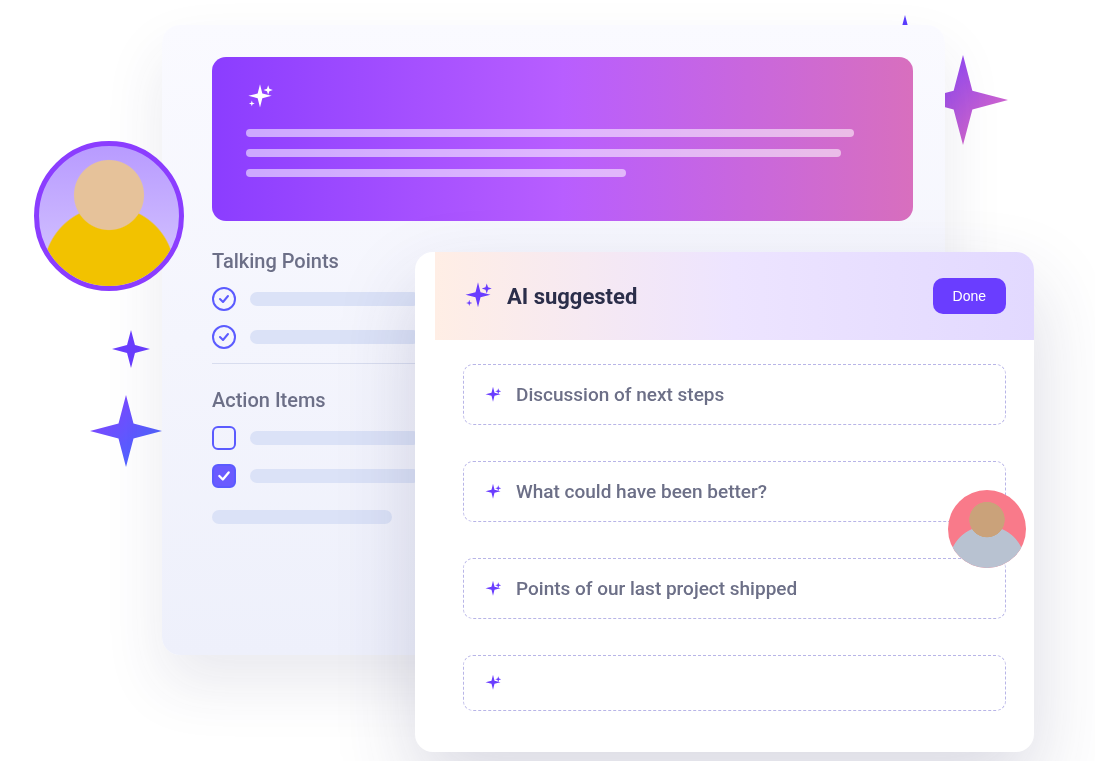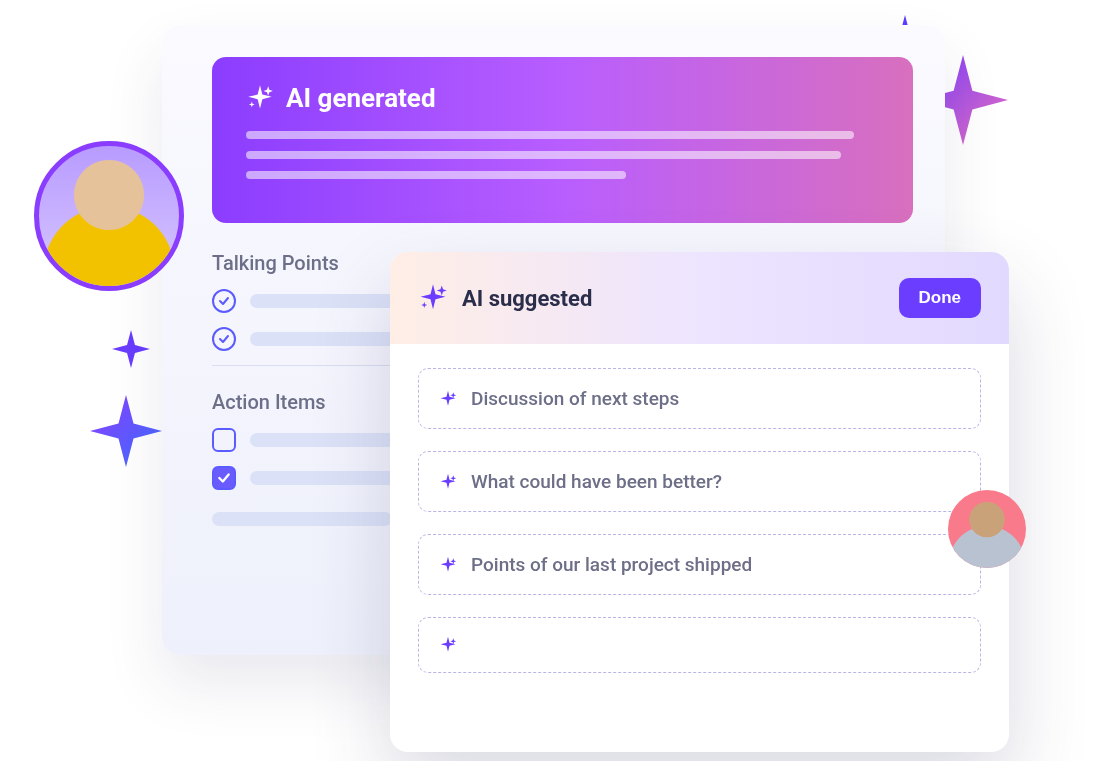--- a/index.html
+++ b/index.html
@@ -22,28 +22,28 @@
 .circ{width:24px;height:24px;border:2px solid #5b5bff;border-radius:50%;display:flex;align-items:center;justify-content:center;flex:0 0 24px;}
 .circ svg{width:12px;height:12px;}
 .sq{width:24px;height:24px;border:2px solid #5b5bff;border-radius:6px;display:flex;align-items:center;justify-content:center;flex:0 0 24px;}
 .sq.filled{background:#6a5bff;}
 .sq.filled svg path{stroke:#fff;}
 .ph{height:14px;background:#dbe2f7;border-radius:7px;flex:1;max-width:170px;}
 .divider{height:1px;background:#d8ddef;margin:10px 0 24px 0;}
 .ph2{height:14px;background:#dbe2f7;border-radius:7px;width:180px;margin-top:22px;}
 
 
-.front-card{position:absolute;left:390px;top:252px;width:619px;height:500px;background:#fff;border-radius:18px;box-shadow:0 35px 80px rgba(50,50,100,.18);overflow:hidden;}
+.front-card{position:absolute;left:415px;top:252px;width:619px;height:500px;background:#fff;border-radius:18px;box-shadow:0 35px 80px rgba(50,50,100,.18);overflow:hidden;padding-left:20px;}
 .front-head{background:linear-gradient(90deg,#ffeee5,#ede4ff,#e2d9ff);padding:26px 28px;display:flex;align-items:center;justify-content:space-between;}
 .front-head-left{display:flex;align-items:center;gap:14px;}
 .front-title{font-size:22px;font-weight:700;color:#2b2e4a;}
-.done-btn{background:#6a3dff;color:#fff;font-size:17px;font-weight:700;border:none;border-radius:10px;padding:10px 20px;cursor:pointer;}
+.done-btn{background:#6a3dff;color:#fff;font-size:14px;font-weight:400;border:none;border-radius:10px;padding:10px 20px;cursor:pointer;}
 
 .sugg-list{padding:24px 28px;}
-.sugg{border:1.5px dashed #b8b5e7;border-radius:10px;padding:18px 20px;margin-bottom:22px;display:flex;align-items:center;gap:14px;}
+.sugg{border:1.5px dashed #b8b5e7;border-radius:10px;padding:18px 20px;margin-bottom:36px;display:flex;align-items:center;gap:14px;}
 .sugg-text{color:#6c6f87;font-size:19px;font-weight:500;}
 
 
 .sparkle{display:inline-block;}
 .sparkle svg{display:block;}
 
 
 .avatar{position:absolute;border-radius:50%;overflow:hidden;}
 .avatar1{left:34px;top:141px;width:150px;height:150px;background:linear-gradient(180deg,#b89bff,#d7c8ff);border:5px solid #8b3dff;}
 .avatar1 .face{width:100%;height:100%;background:radial-gradient(circle at 50% 35%,#e6c29a 0 30%,transparent 31%),radial-gradient(circle at 50% 90%,#f2c200 0 45%,transparent 46%);}
@@ -109,21 +109,20 @@
 <div class="back-card">
   <div class="ai-generated">
     <div class="ai-generated-head">
       <span class="sparkle">
         <svg width="28" height="28" viewBox="0 0 24 24">
             <path d="M12 1 L14 9 L22 11 L14 13 L12 21 L10 13 L2 11 L10 9 Z" fill="#fff"></path>
             <path d="M19 2 L20 5 L23 6 L20 7 L19 10 L18 7 L15 6 L18 5 Z" fill="#fff"></path>
             <path d="M5 15 L5.6 17 L7.5 17.6 L5.6 18.2 L5 20 L4.4 18.2 L2.5 17.6 L4.4 17 Z" fill="#fff"></path>
           </svg>
       </span>
-      <span class="ai-generated-title">AI generated</span>
     </div>
     <div class="gen-lines">
       <div class="gen-line w1"></div>
       <div class="gen-line w2"></div>
       <div class="gen-line w3"></div>
     </div>
   </div>
 
   <div class="section">
     <div class="section-title">Talking Points</div>

